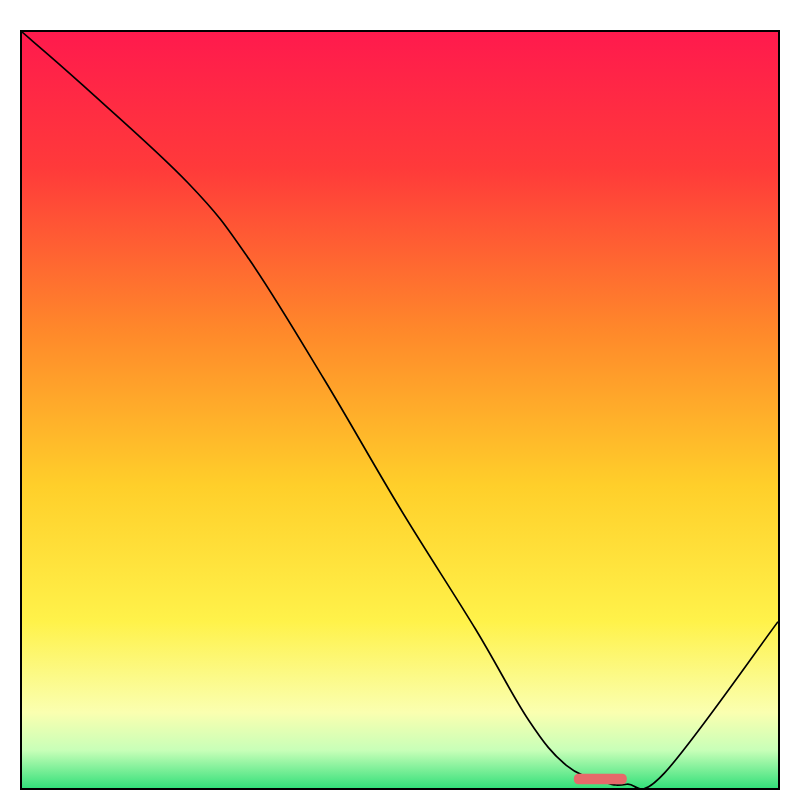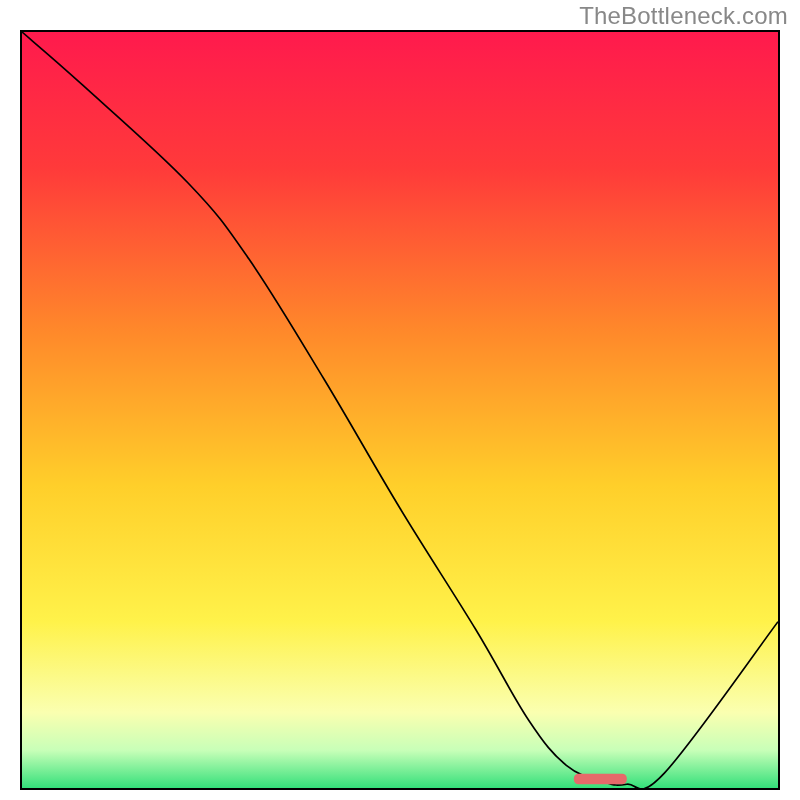--- a/index.html
+++ b/index.html
@@ -48,21 +48,20 @@
   .marker {
     fill: #e66a6a;
     stroke: none;
   }
 </style>
 </head>
 <body>
 
 <div class="stage">
 
-  <div class="watermark">TheBottleneck.com</div>
 
   <div class="chart-frame">
     <svg id="chart-svg" viewBox="0 0 1000 1000" preserveAspectRatio="none">
       <defs>
         <linearGradient id="bg-grad" x1="0" y1="0" x2="0" y2="1">
             <stop offset="0%" stop-color="#ff1a4d"></stop>
             <stop offset="18%" stop-color="#ff3a3a"></stop>
             <stop offset="40%" stop-color="#ff8a2a"></stop>
             <stop offset="60%" stop-color="#ffcf2a"></stop>
             <stop offset="78%" stop-color="#fff24a"></stop>

